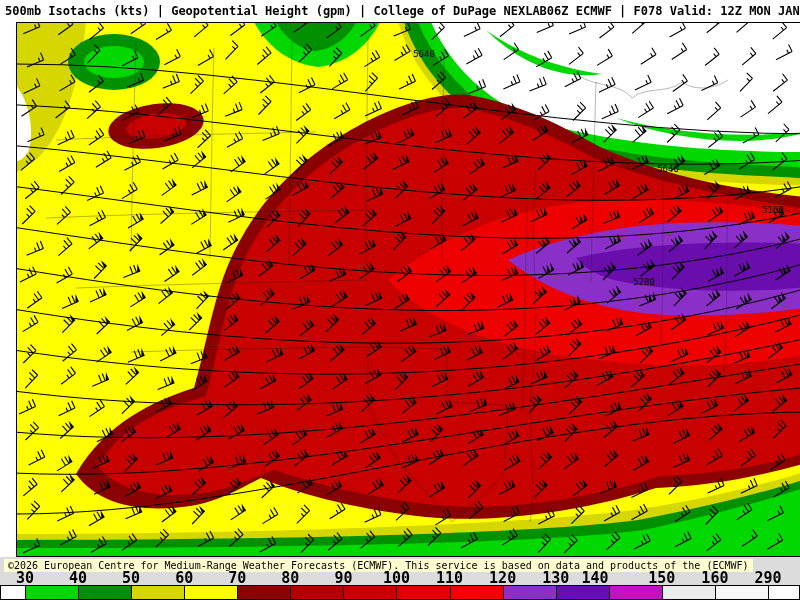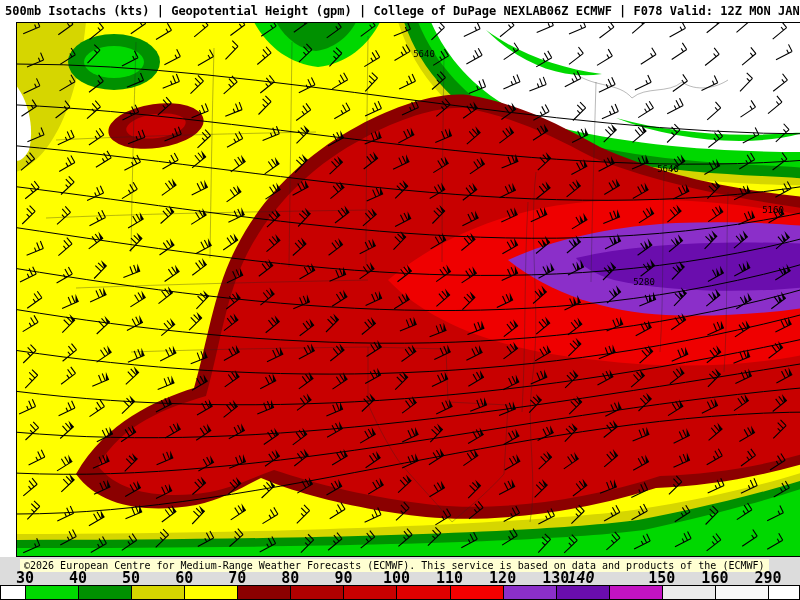--- a/index.html
+++ b/index.html
@@ -2,21 +2,21 @@
 <html><head>
 <meta charset="utf-8">
 <style>
   *{margin:0;padding:0;box-sizing:border-box}
   html,body{width:800px;height:600px;overflow:hidden;background:#fff}
   .app{position:relative;width:800px;height:600px;font-family:"DejaVu Sans Mono",monospace;color:#000000;background:#fff}
   .titlebar{position:absolute;top:0;left:0;width:800px;height:22px;background:#fff;display:flex;justify-content:space-between;align-items:center;padding:0 5px;font-size:12px;font-weight:bold;white-space:nowrap}
   .map-area{position:absolute;top:22px;left:16px;width:800px;height:535px;background:#fff}
   .map-area svg{position:absolute;left:0;top:0;display:block}
   .bottom{position:absolute;top:557px;left:0;width:800px;height:43px;background:#dcdcdc}
-  .attr-row{height:16px;display:flex;align-items:center;padding-left:20px;font-size:10px;white-space:nowrap}
+  .attr-row{height:16px;display:flex;align-items:center;padding-left:4px;font-size:10px;white-space:nowrap}
   .attr-hl{background:#ffffd2;padding:0 4px;line-height:13px}
   .scale-labels{position:relative;height:12px;font-size:15px;font-weight:bold}
   .ctick{position:absolute;top:-1px;transform:translateX(-50%);line-height:13px}
   .scale-bar{position:relative;height:15px;background:#fff}
   .cseg{position:absolute;top:0;height:15px;border:1px solid #000}
   .hlabel{font-family:"DejaVu Sans Mono",monospace;font-size:9px;fill:#000;text-anchor:middle}
 </style>
 </head>
 <body>
 
@@ -615,21 +615,21 @@
         <span class="ctick" style="left: 78.07px;">40</span>
         <span class="ctick" style="left: 131.14px;">50</span>
         <span class="ctick" style="left: 184.21px;">60</span>
         <span class="ctick" style="left: 237.28px;">70</span>
         <span class="ctick" style="left: 290.35px;">80</span>
         <span class="ctick" style="left: 343.42px;">90</span>
         <span class="ctick" style="left: 396.49px;">100</span>
         <span class="ctick" style="left: 449.56px;">110</span>
         <span class="ctick" style="left: 502.63px;">120</span>
         <span class="ctick" style="left: 555.7px;">130</span>
-        <span class="ctick" style="left: 581px; font-style: italic;">140</span>
+        <span class="ctick" style="left: 595px;">140</span>
         <span class="ctick" style="left: 661.84px;">150</span>
         <span class="ctick" style="left: 714.91px;">160</span>
         <span class="ctick" style="left: 767.98px;">290</span>
       </div>
     <div class="scale-bar" id="scale-bar">
         <div class="cseg" style="left: 0px; width: 26px; background: rgb(255, 255, 255);"></div>
         <div class="cseg" style="left: 25px; width: 54.07px; background: rgb(0, 216, 0);"></div>
         <div class="cseg" style="left: 78.07px; width: 54.07px; background: rgb(0, 144, 0);"></div>
         <div class="cseg" style="left: 131.14px; width: 54.07px; background: rgb(214, 214, 0);"></div>
         <div class="cseg" style="left: 184.21px; width: 54.07px; background: rgb(255, 255, 0);"></div>

